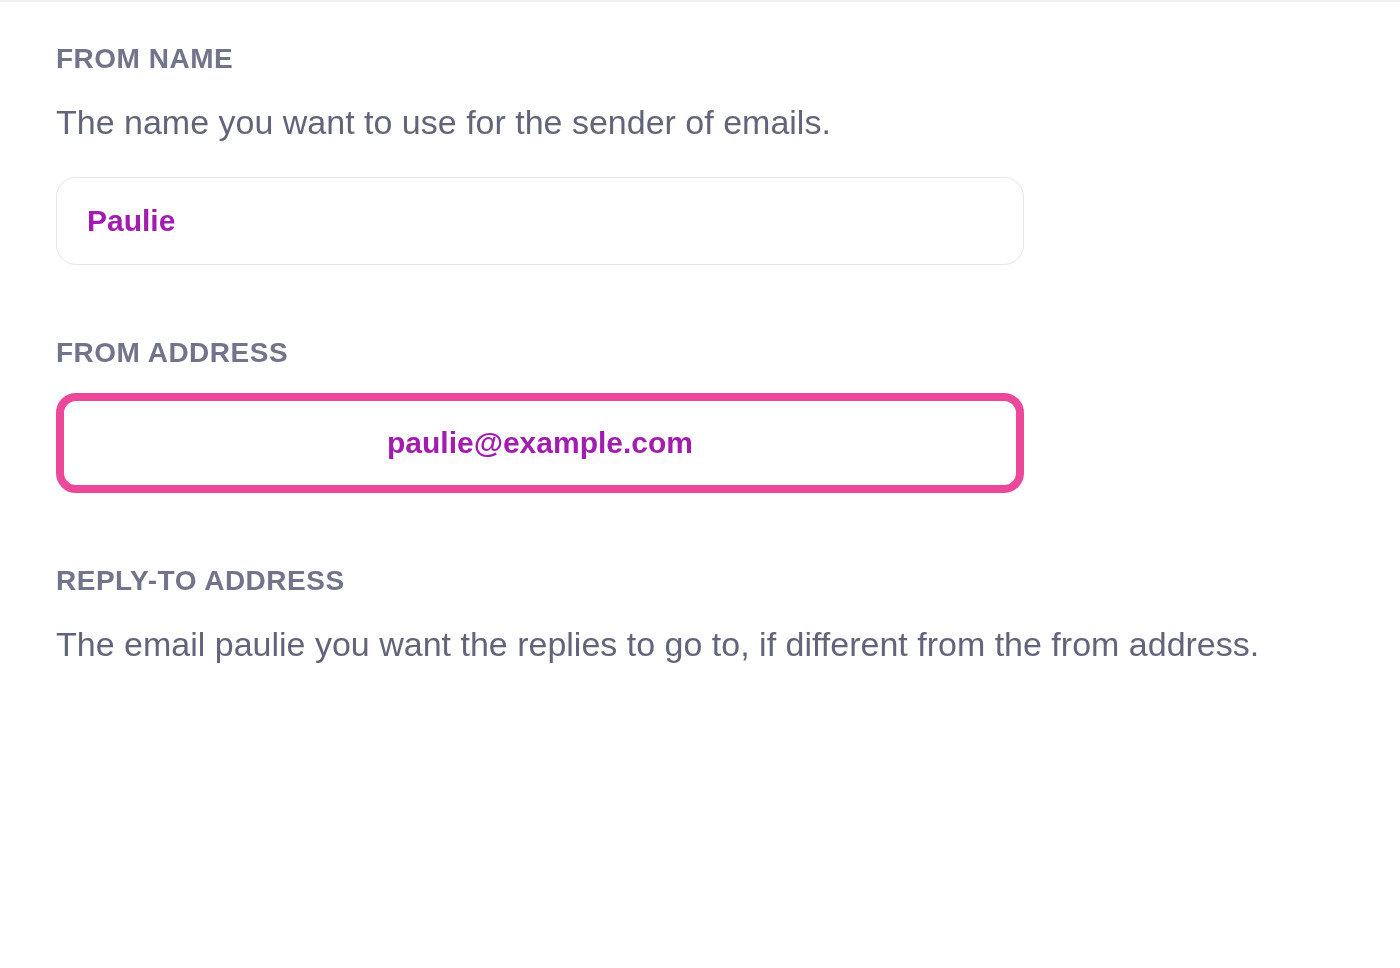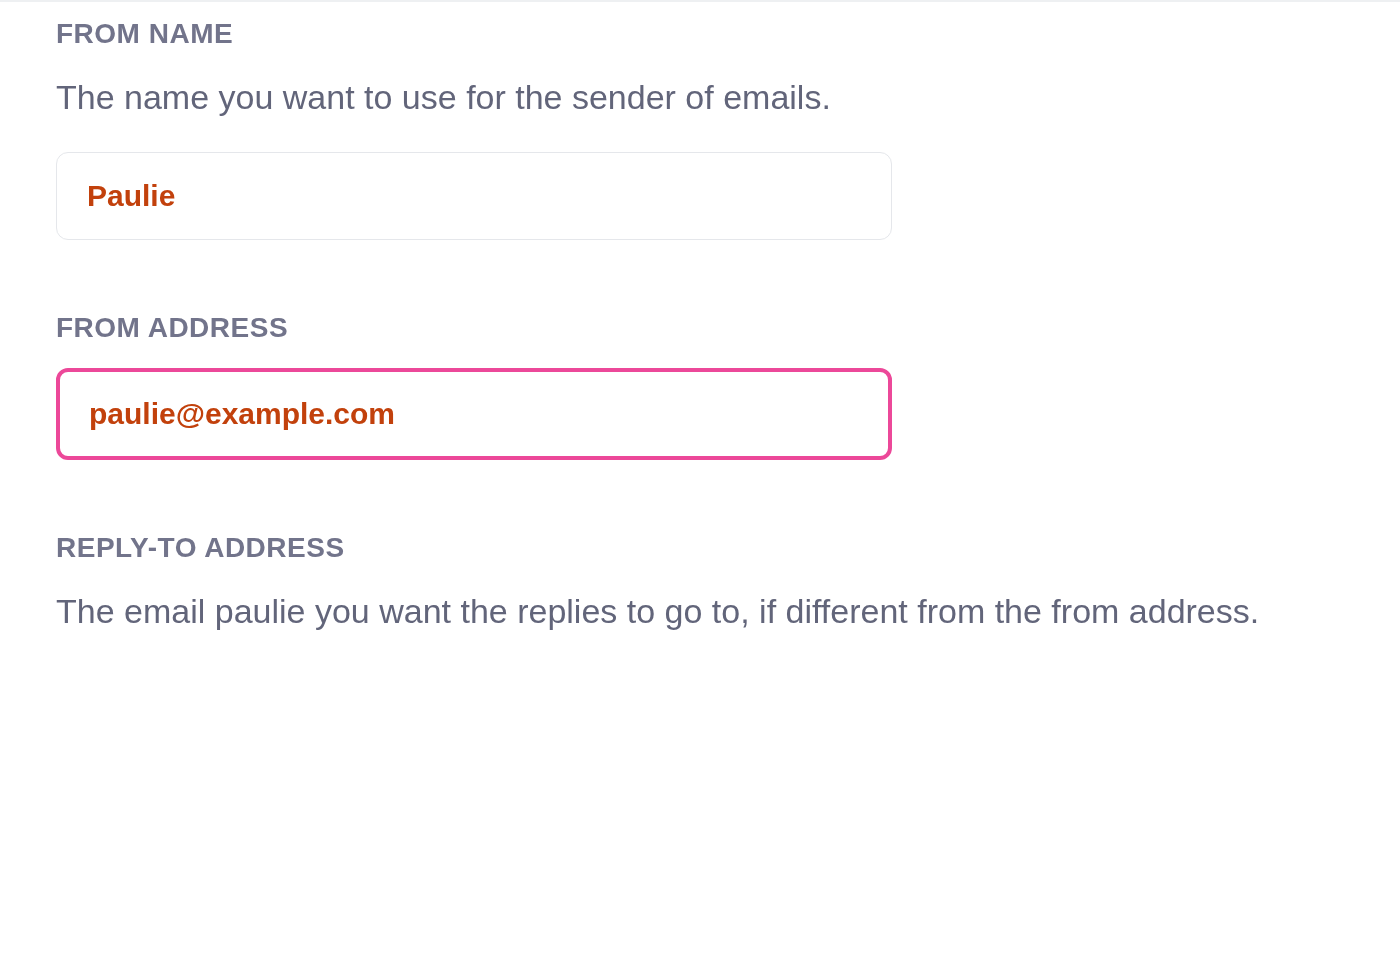--- a/index.html
+++ b/index.html
@@ -8,21 +8,21 @@
       box-sizing: border-box;
     }
     
     body {
       font-family: -apple-system, BlinkMacSystemFont, "Segoe UI", Helvetica, Arial, sans-serif;
       background: #ffffff;
       padding: 0;
     }
     
     .container {
-      padding: 16px 56px 40px 56px;
+      padding: 41px 56px 40px 56px;
       border-top: 2px solid #eef0f2;
       max-width: 1400px;
     }
     
     .form-section {
       margin-bottom: 72px;
     }
     
     .form-section:last-child {
       margin-bottom: 12px;
@@ -39,36 +39,37 @@
     
     .field-description {
       font-size: 34px;
       font-weight: 400;
       color: #62657a;
       margin-bottom: 30px;
       line-height: 1.4;
     }
     
     .text-input {
-      width: 836px;
+      width: 968px;
       max-width: 100%;
       padding: 26px 30px;
       font-size: 30px;
       font-weight: 700;
-      color: #c2410c;
+      color: #a21caf;
       background: #ffffff;
       border: 1px solid #e5e7eb;
-      border-radius: 12px;
+      border-radius: 20px;
       outline: none;
       font-family: inherit;
     }
     
     .text-input.focused {
-      border: 4px solid #ec4899;
+      border: 8px solid #ec4899;
       padding: 25px 29px;
+      text-align: center;
     }
     
     .text-input::placeholder {
       color: #9a9ba8;
       font-weight: 700;
     }
   </style>
 </head>
 <body>
 

